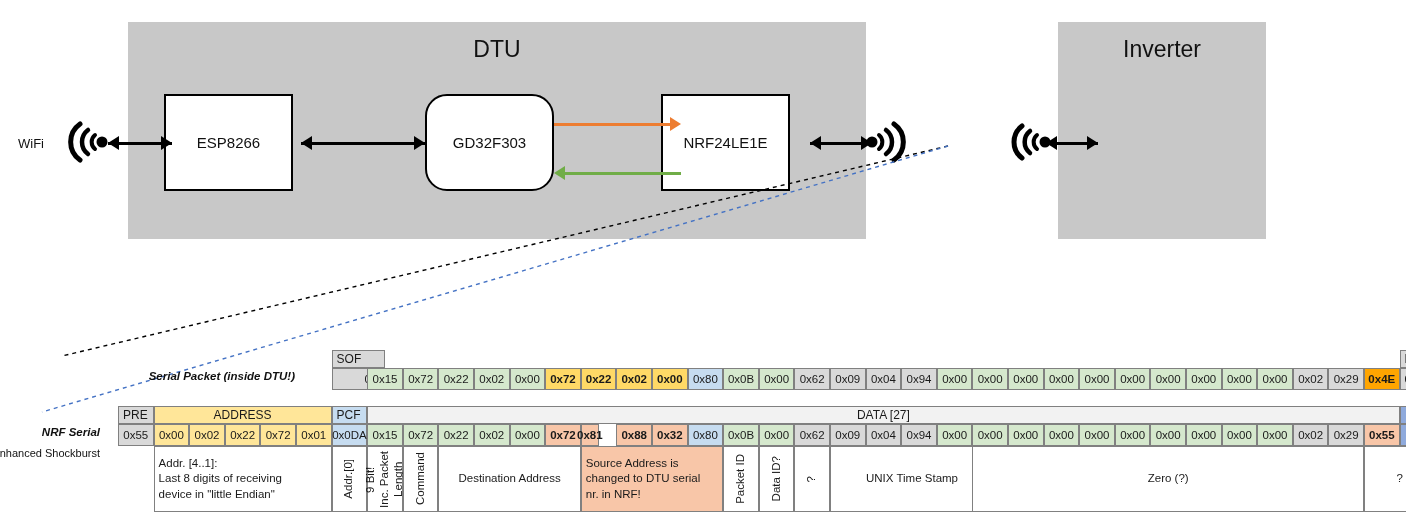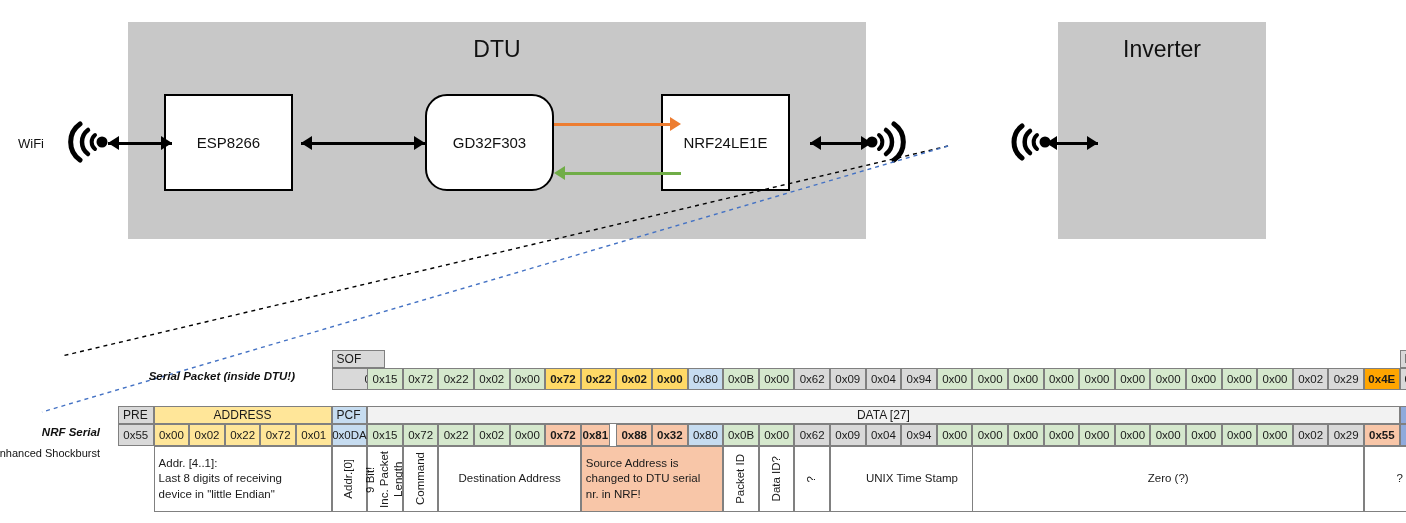--- a/index.html
+++ b/index.html
@@ -201,21 +201,21 @@
       <div class="cell" style="left:224.8px;top:84px;width:35.6px;height:22px;background:#ffe699;">0x22</div>
       <div class="cell" style="left:260.4px;top:84px;width:35.6px;height:22px;background:#ffe699;">0x72</div>
       <div class="cell" style="left:296px;top:84px;width:35.6px;height:22px;background:#ffe699;">0x01</div>
       <div class="cell" style="left:331.6px;top:84px;width:35.6px;height:22px;background:#c6dcf0;">0x0DA</div>
       <div class="cell" style="left:367.20000000000005px;top:84px;width:35.6px;height:22px;background:#d5e8cd;">0x15</div>
       <div class="cell" style="left:402.8px;top:84px;width:35.6px;height:22px;background:#d5e8cd;">0x72</div>
       <div class="cell" style="left:438.40000000000003px;top:84px;width:35.6px;height:22px;background:#d5e8cd;">0x22</div>
       <div class="cell" style="left:474px;top:84px;width:35.6px;height:22px;background:#d5e8cd;">0x02</div>
       <div class="cell" style="left:509.6px;top:84px;width:35.6px;height:22px;background:#d5e8cd;">0x00</div>
       <div class="cell bold" style="left:545.2px;top:84px;width:35.6px;height:22px;background:#f8c6a8;">0x72</div>
-      <div class="cell bold" style="left:580.8px;top:84px;width:29px;height:22px;background:#f8c6a8;">0x81</div>
+      <div class="cell bold" style="left:580.8px;top:84px;width:18px;height:22px;background:#f8c6a8;">0x81</div>
       <div class="cell bold" style="left:616.4000000000001px;top:84px;width:35.6px;height:22px;background:#f8c6a8;">0x88</div>
       <div class="cell bold" style="left:652px;top:84px;width:35.6px;height:22px;background:#f8c6a8;">0x32</div>
       <div class="cell" style="left:687.6px;top:84px;width:35.6px;height:22px;background:#c6dcf0;">0x80</div>
       <div class="cell" style="left:723.2px;top:84px;width:35.6px;height:22px;background:#d5e8cd;">0x0B</div>
       <div class="cell" style="left:758.8000000000001px;top:84px;width:35.6px;height:22px;background:#d5e8cd;">0x00</div>
       <div class="cell" style="left:794.4px;top:84px;width:35.6px;height:22px;background:#d9d9d9;">0x62</div>
       <div class="cell" style="left:830px;top:84px;width:35.6px;height:22px;background:#d9d9d9;">0x09</div>
       <div class="cell" style="left:865.6px;top:84px;width:35.6px;height:22px;background:#d9d9d9;">0x04</div>
       <div class="cell" style="left:901.2px;top:84px;width:35.6px;height:22px;background:#d9d9d9;">0x94</div>
       <div class="cell" style="left:936.8000000000001px;top:84px;width:35.6px;height:22px;background:#d5e8cd;">0x00</div>

